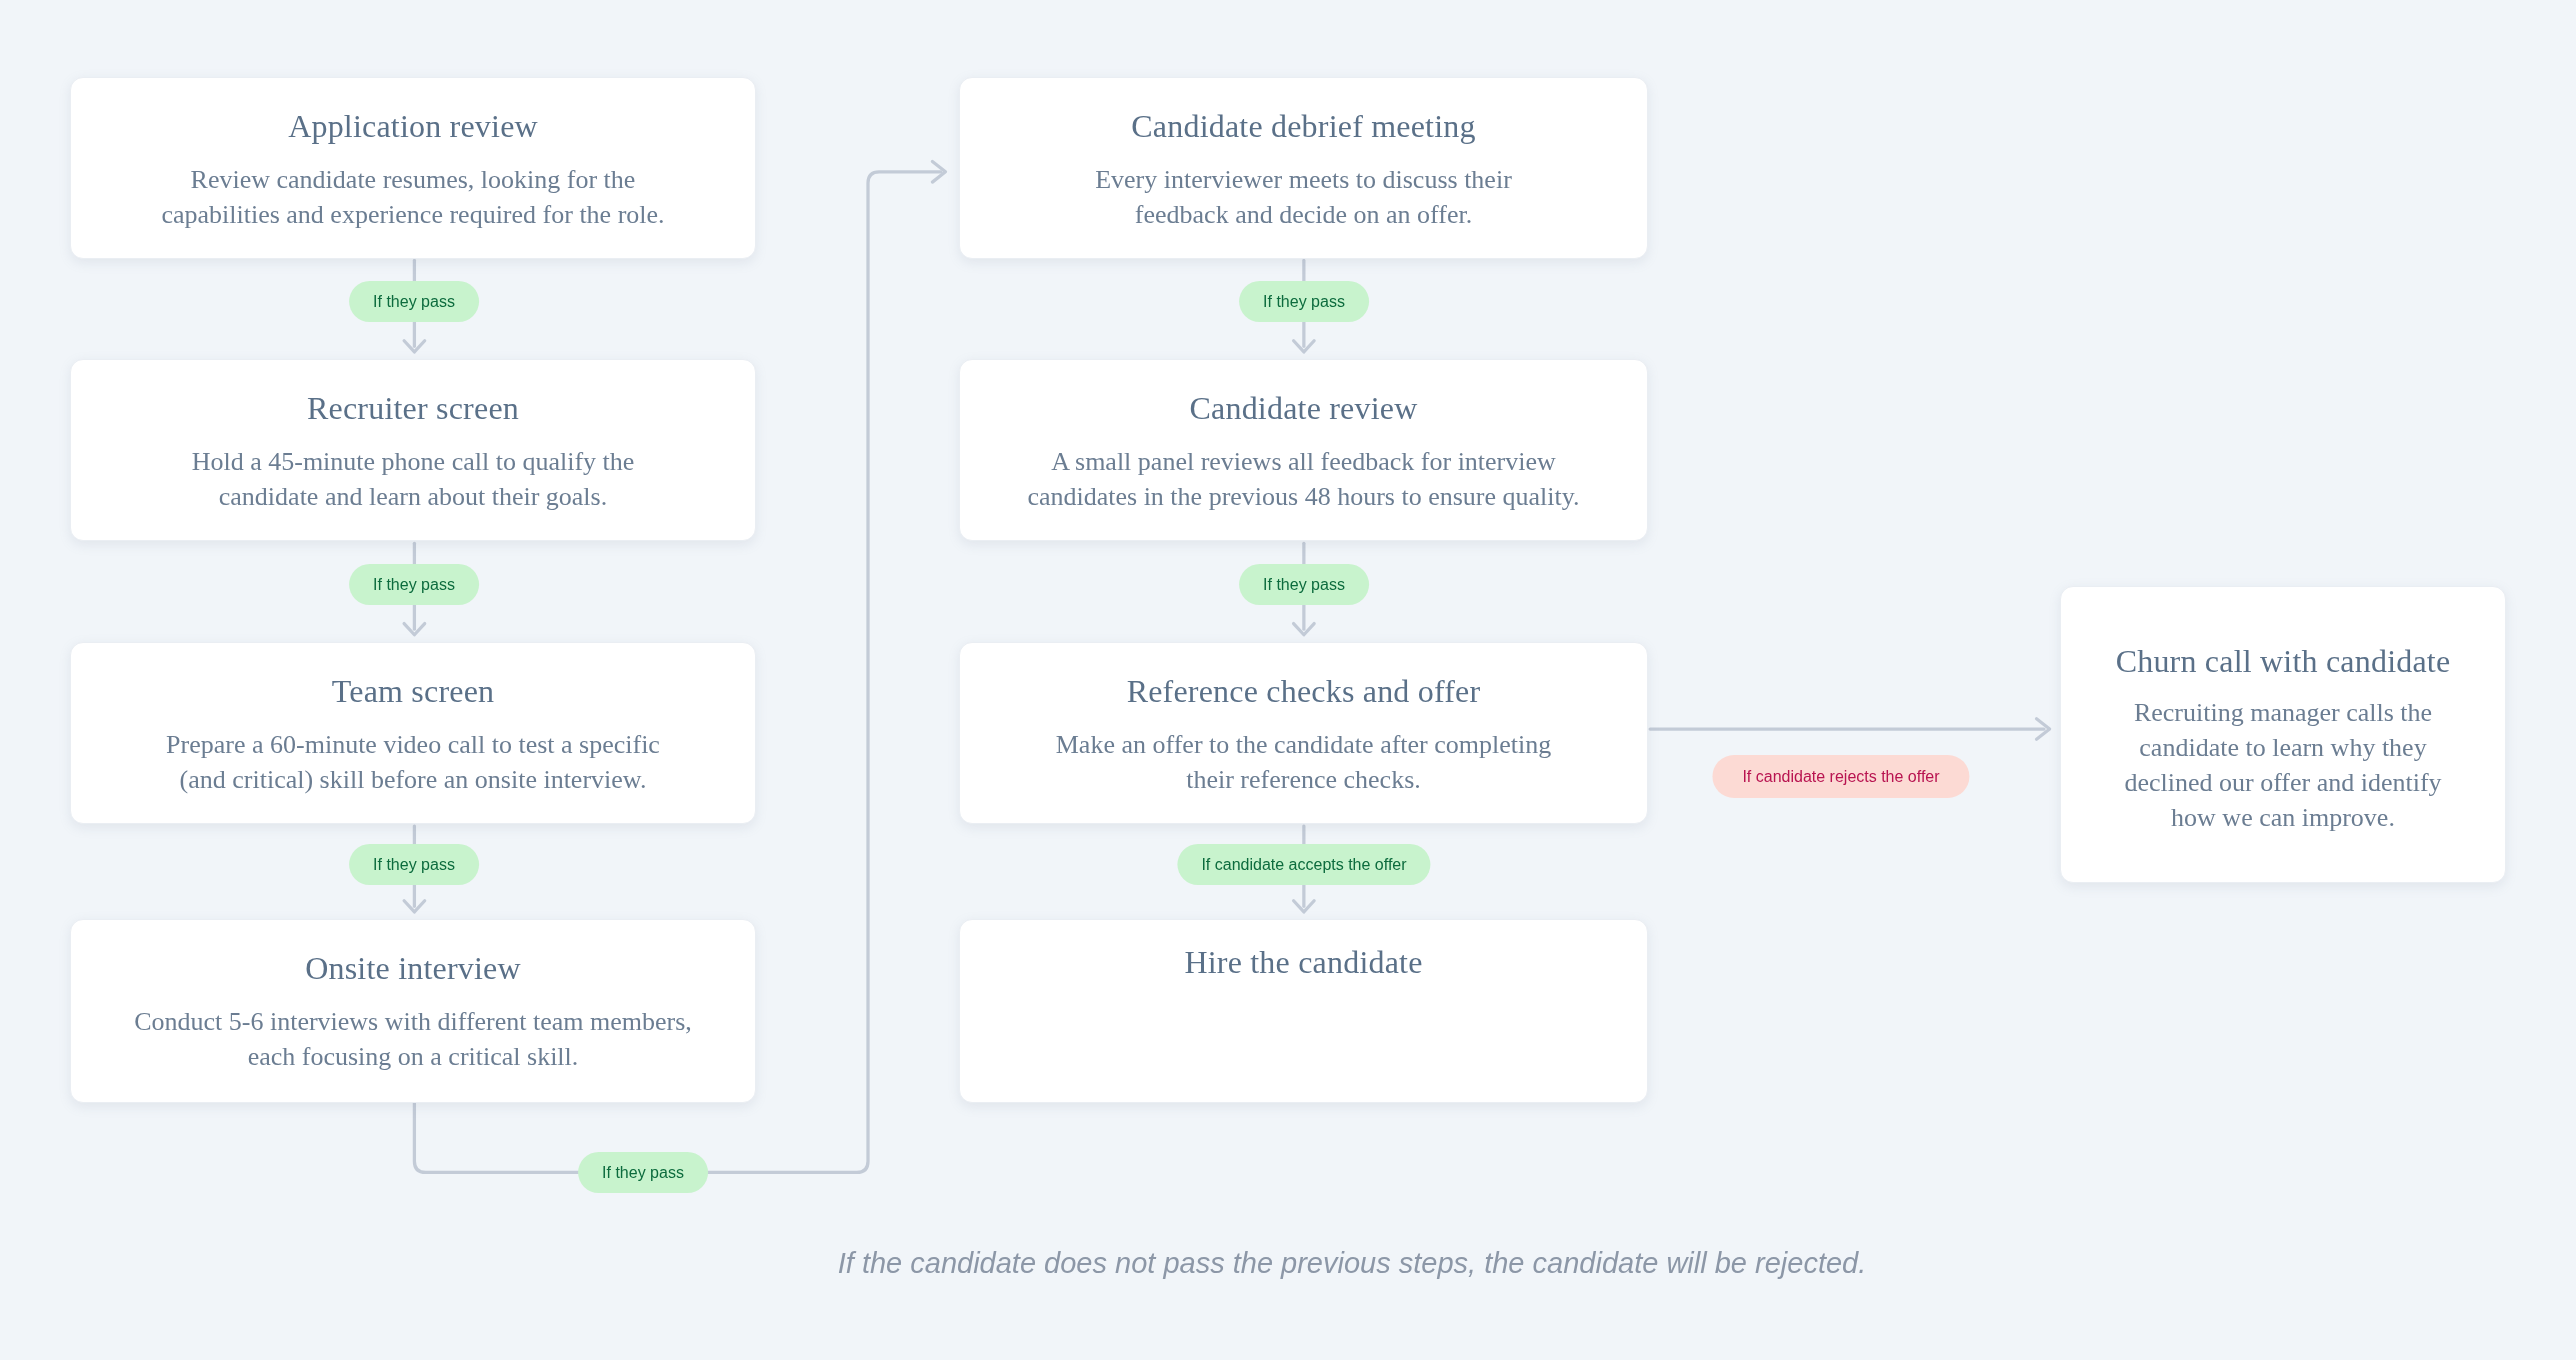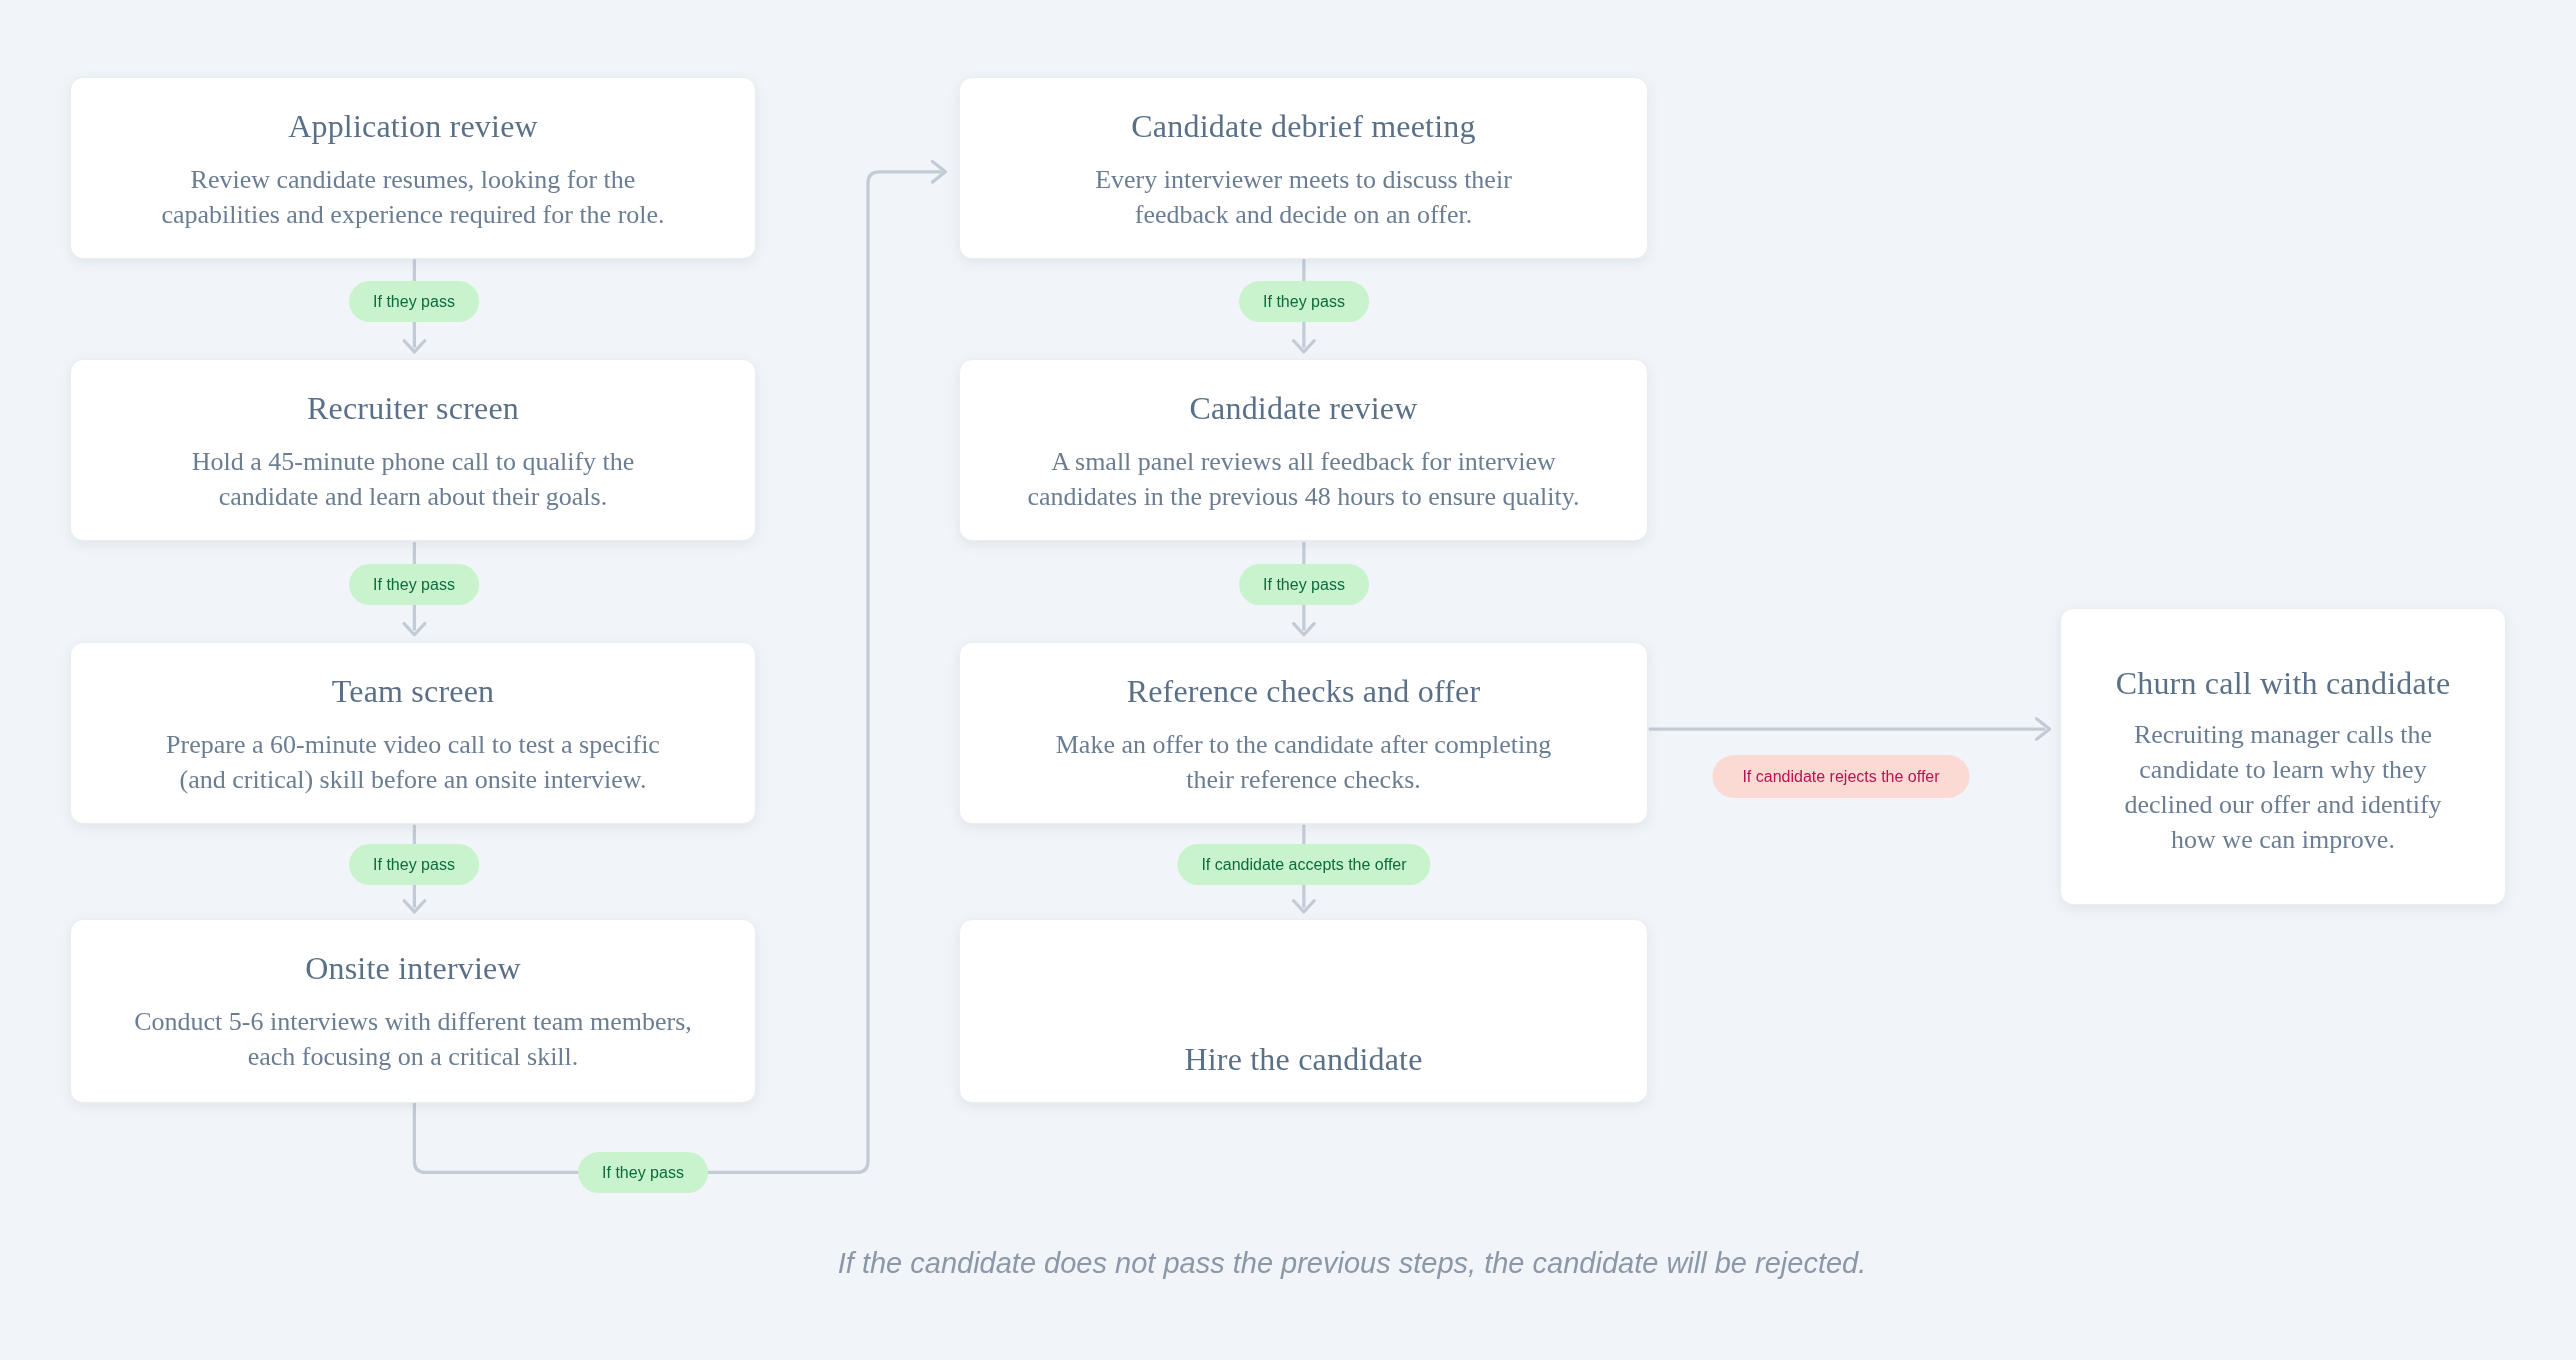--- a/index.html
+++ b/index.html
@@ -20,21 +20,21 @@
     background:#ffffff;
     border:0.9px solid #eaeef3;
     border-radius:13px;
     box-shadow:0 3.7px 11.2px rgba(125,145,165,0.14);
     box-sizing:border-box;
     display:flex; flex-direction:column; align-items:center;
     padding:28px 22.4px 22.4px 22.4px;
     text-align:center;
     font-family:Liberation Serif, serif;
   }
-  .card--center { justify-content:flex-end; padding:22.4px; }
+  .card--center { justify-content:flex-start; padding:22.4px; }
   .card-title {
     font-size:32px; font-weight:500; color:#5a7088;
     line-height:41px; letter-spacing:0.2px;
   }
   .card-desc {
     margin-top:15px;
     font-size:26px; font-weight:400; color:#6b7d92;
     line-height:35px; white-space:pre-line;
   }
   .pill {
@@ -112,21 +112,21 @@
   </div>
   <div class="card" style="left:959px; top:642px; width:689px; height:182px;">
     <div class="card-title">Reference checks and offer</div>
     <div class="card-desc">Make an offer to the candidate after completing
 their reference checks.</div>
   </div>
   <div class="card card--center" style="left:959px; top:919px; width:689px; height:184px;">
     <div class="card-title">Hire the candidate</div>
   </div>
 
-  <div class="card" style="left:2060px; top:608px; width:446px; height:297px; padding-top:54px;">
+  <div class="card" style="left:2060px; top:586px; width:446px; height:297px; padding-top:54px;">
     <div class="card-title">Churn call with candidate</div>
     <div class="card-desc" style="margin-top:13px;">Recruiting manager calls the
 candidate to learn why they
 declined our offer and identify
 how we can improve.</div>
   </div>
 
   <div class="pill pill--green" style="left:414px; top:281px;">If they pass</div>
   <div class="pill pill--green" style="left:414px; top:564px;">If they pass</div>
   <div class="pill pill--green" style="left:414px; top:844px;">If they pass</div>

